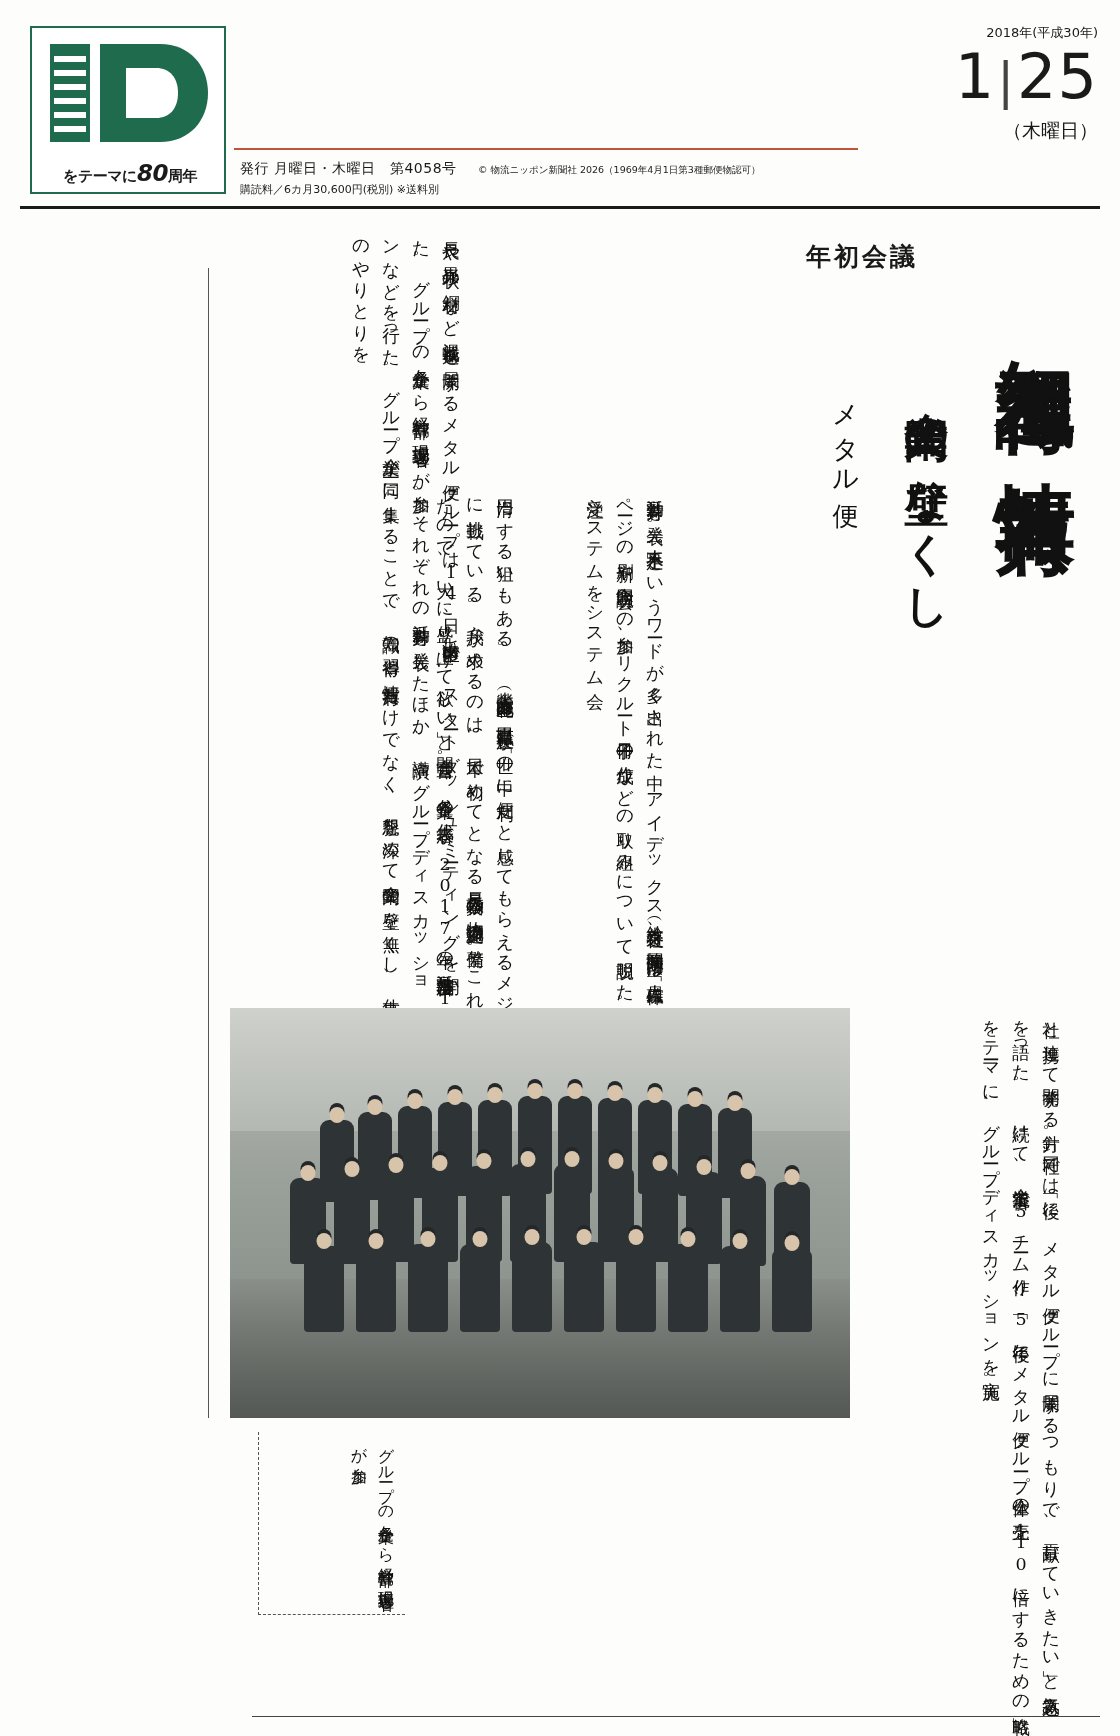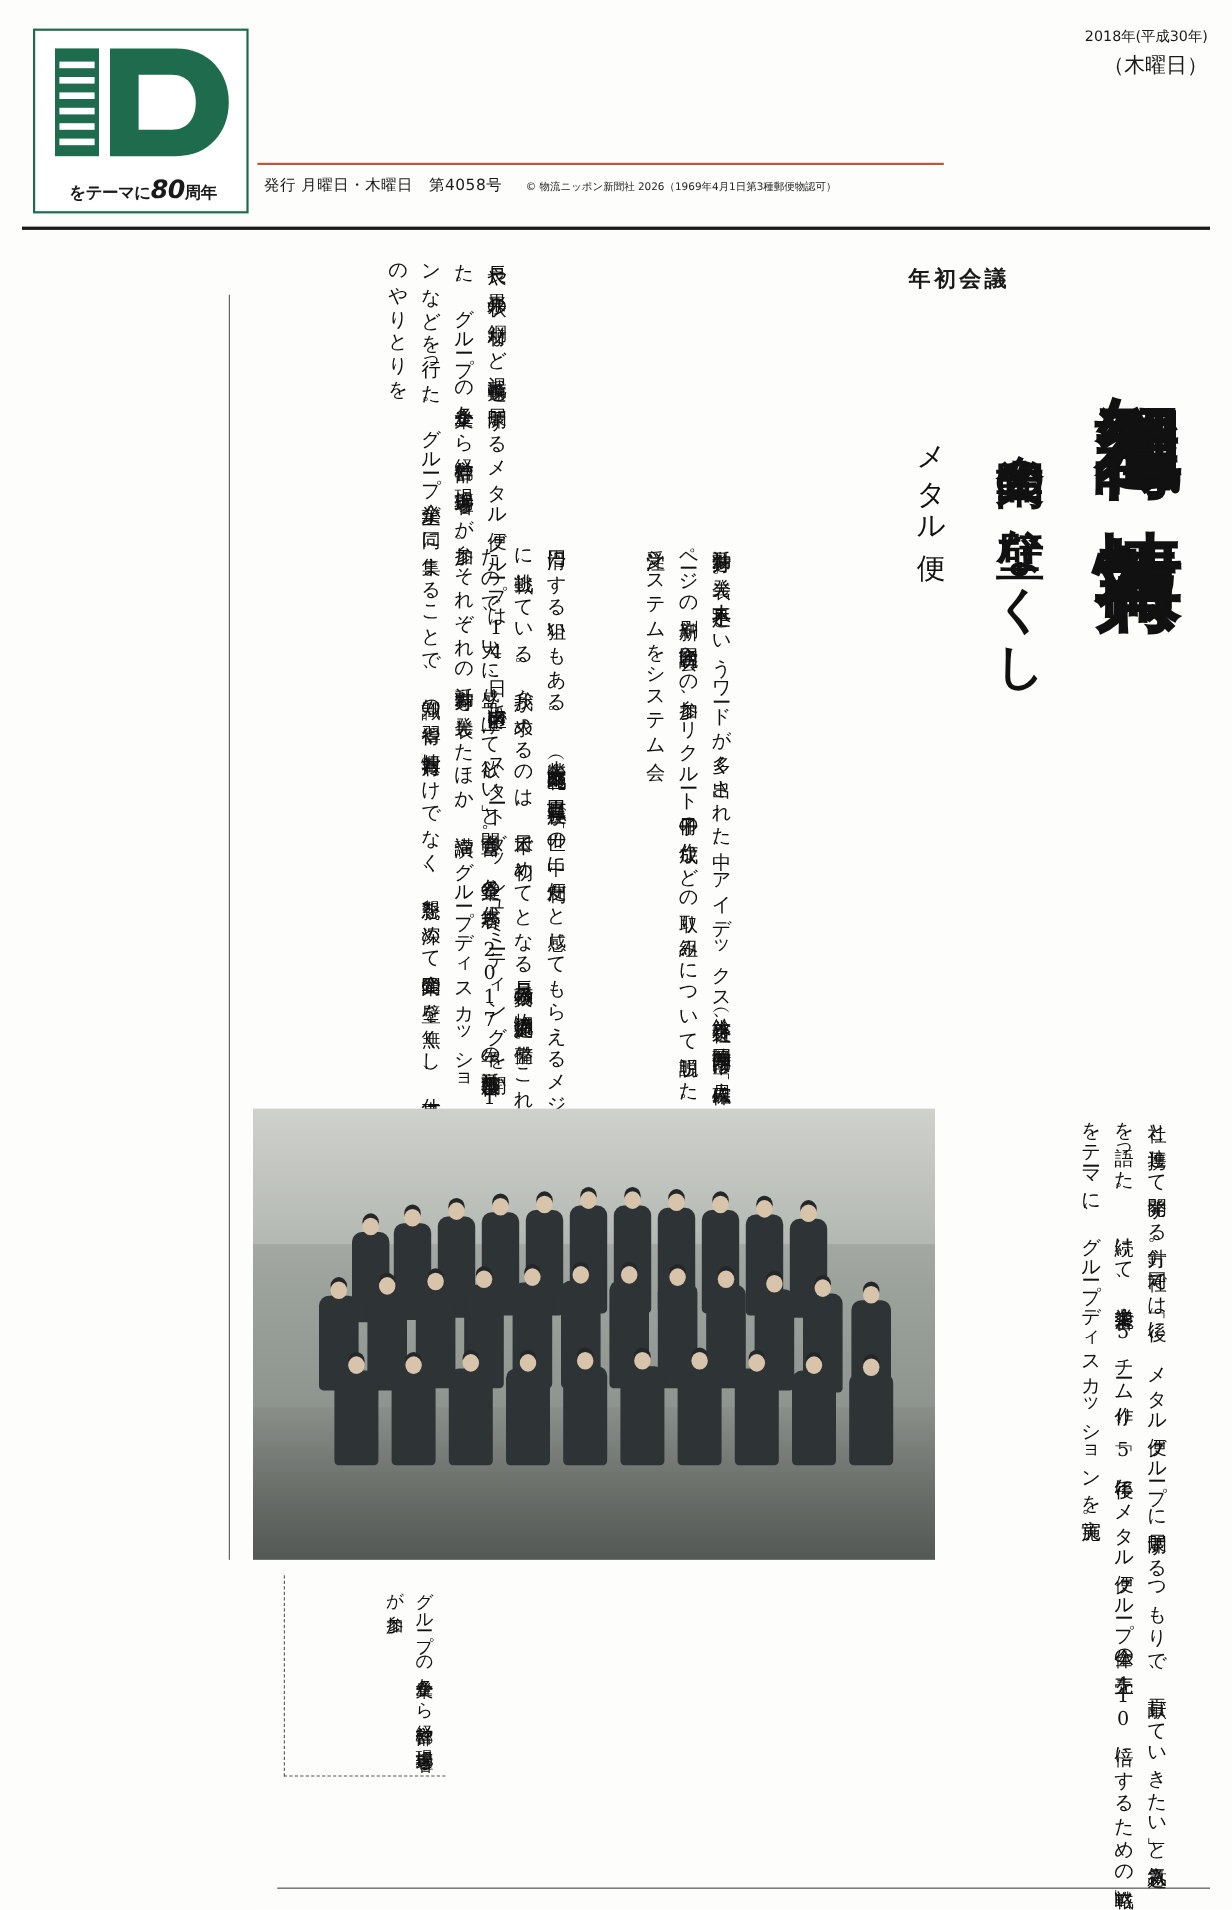--- a/index.html
+++ b/index.html
@@ -168,21 +168,21 @@
     width: 1080px;
     height: 1500px;
   }
 
   
   .kicker {
     position: absolute;
     right: 182px;
     top: 22px;
     font-family: "DejaVu Sans", "Liberation Sans", sans-serif;
-    font-size: 20px;
+    font-size: 25px;
     font-weight: bold;
     letter-spacing: 3px;
     white-space: nowrap;
   }
   .headline-main {
     position: absolute;
     right: 8px;
     top: 78px;
     width: 118px;
     height: 660px;
@@ -336,23 +336,27 @@
       </div>
       <div class="logo-anniv">
         <span>をテーマに</span><span class="big">80</span><span>周年</span>
       </div>
     </div>
 
     <div class="title-rule"></div>
 
     <div class="issue-line">発行 月曜日・木曜日　第4058号</div>
     <div class="copyright">© 物流ニッポン新聞社 2026（1969年4月1日第3種郵便物認可）</div>
+    <div class="issue-line2">購読料／6カ月30,600円(税別) ※送料別</div>
 
     <div class="date-block">
       <div class="date-year">2018年(平成30年)</div>
+      <div class="date-main">
+        <span>1</span><span class="slash">|</span><span>25</span>
+      </div>
       <div class="date-dow">（木曜日）</div>
     </div>
   </div>
 
   <div class="masthead-rule"></div>
 
   <div class="article">
 
     <div class="kicker">年初会議</div>
     <div class="headline-main">知識習得と情報共有</div>

